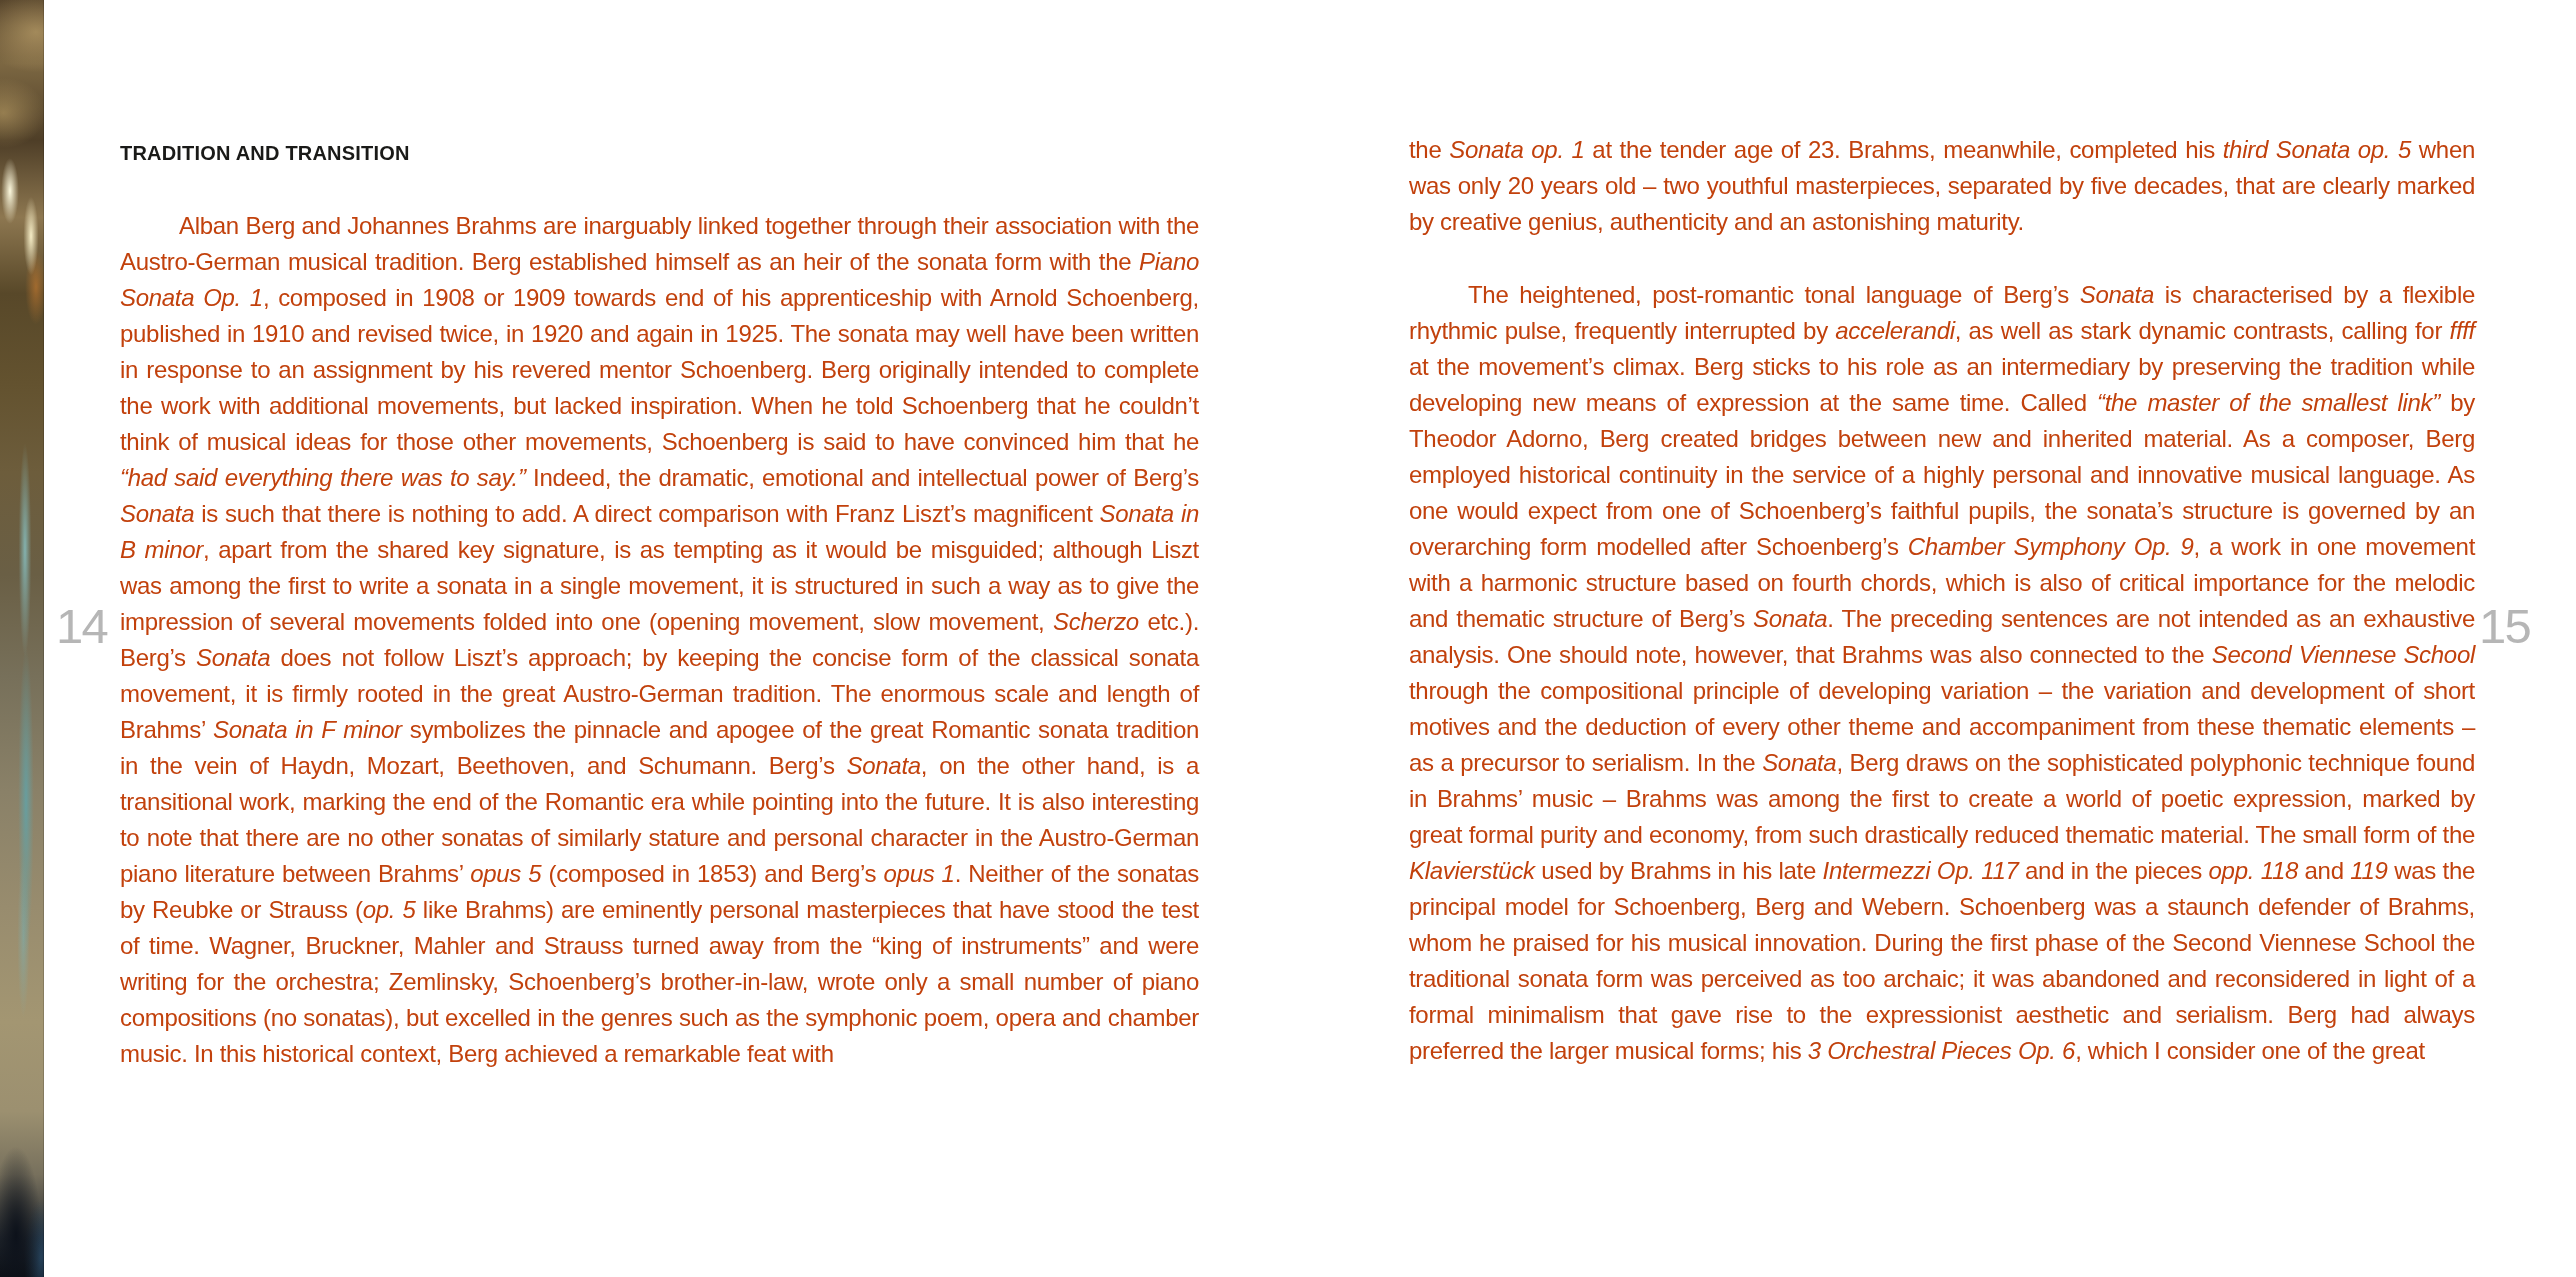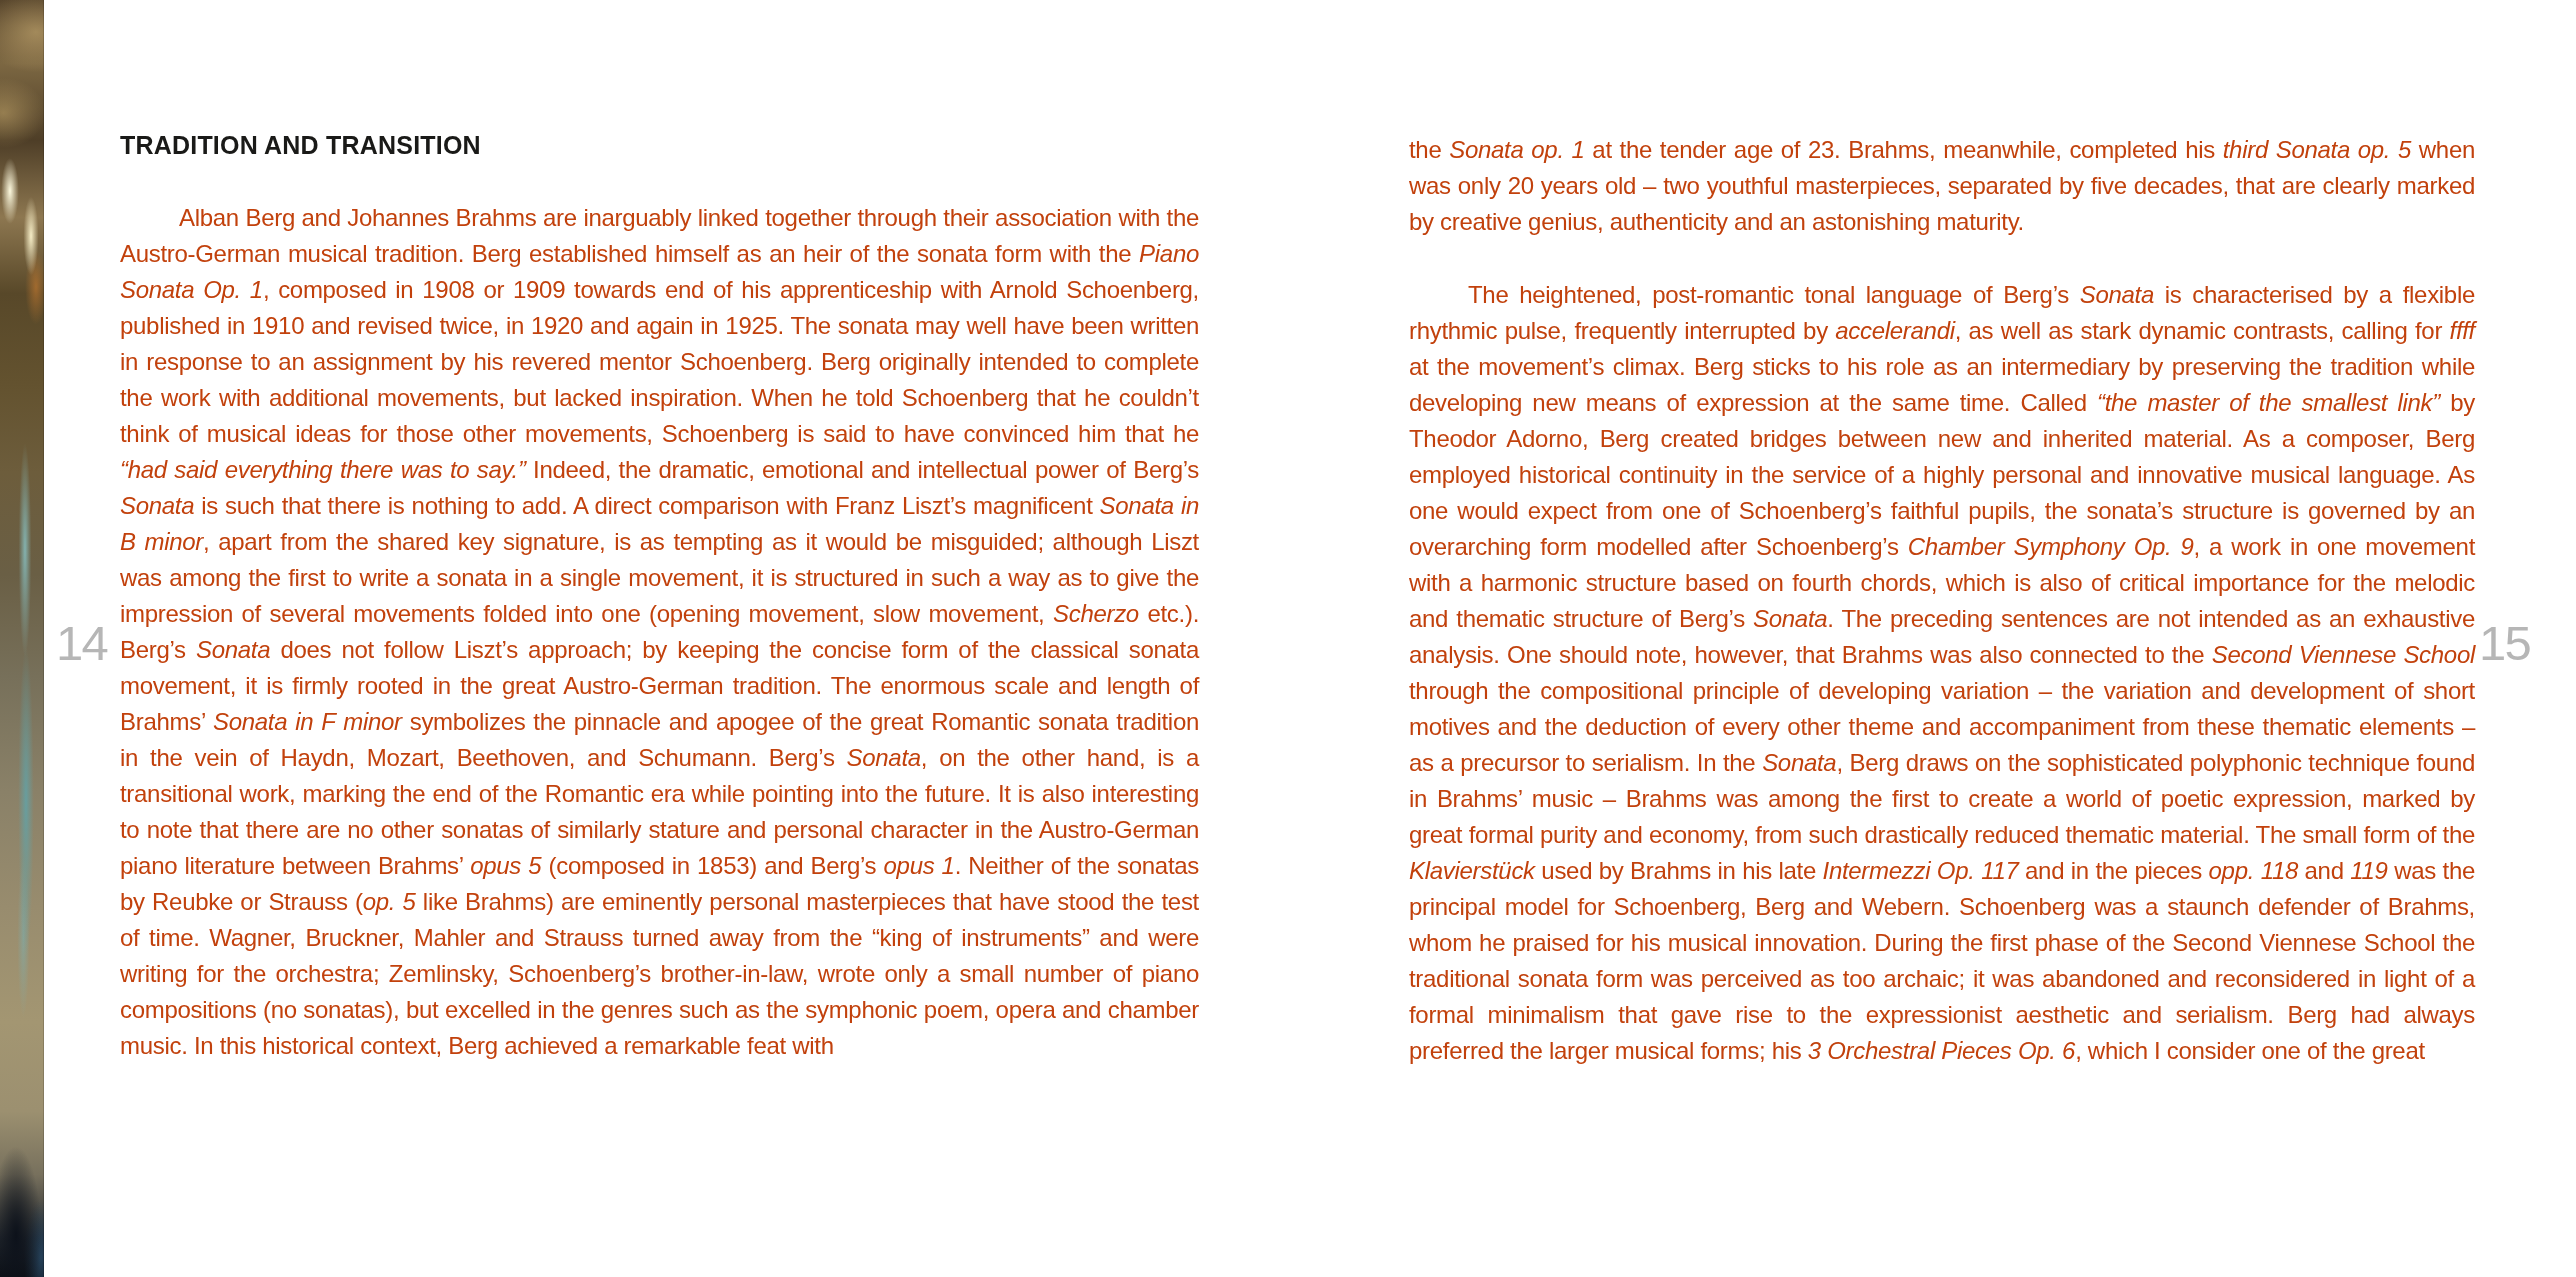--- a/index.html
+++ b/index.html
@@ -33,42 +33,42 @@
       radial-gradient(54px 45px at 3.6px 113px, rgba(205,175,112,0.50) 0%, rgba(205,175,112,0) 78%),
       linear-gradient(180deg, #57452c 0%, #7c6742 5%, #4e3e27 11%, #8d7750 17%, #584829 23%,
         #63522f 30%, #6d5d3c 37%, #6a5f45 45%, #77705a 53%, #8a8168 62%, #988c6e 71%,
         #a39672 80%, #9c9070 87%, #77705d 92%, #23282e 97%, #0c1016 100%);
     box-shadow: inset -0.9px 0 0 rgba(0,0,0,0.18);
   }
 
   
   .page-num {
     position: absolute;
-    top: 619px;
+    top: 602px;
     font-size: 49px;
     line-height: 1;
     font-weight: 400;
     letter-spacing: -1.8px;
     color: #b6b6b6;
   }
   .page-num.left  { left: 56px;  }
   .page-num.right { left: 2479px; }
 
   
   .col {
     position: absolute;
     top: 132px;
     color: #1e1e1c;
   }
   .col.left-col  { left: 120px;  width: 1079px; }
   .col.right-col { left: 1409px; width: 1066px; }
 
   h1.section-title {
-    margin: 0 0 41px 0;
-    font-size: 25px;
+    margin: 8px 0 41px 0;
+    font-size: 20px;
     line-height: 27px;
     font-weight: 700;
     letter-spacing: 0.2px;
     color: #1a1a18;
   }
 
   p.body-par {
     margin: 0;
     font-size: 24px;
     line-height: 36px;

